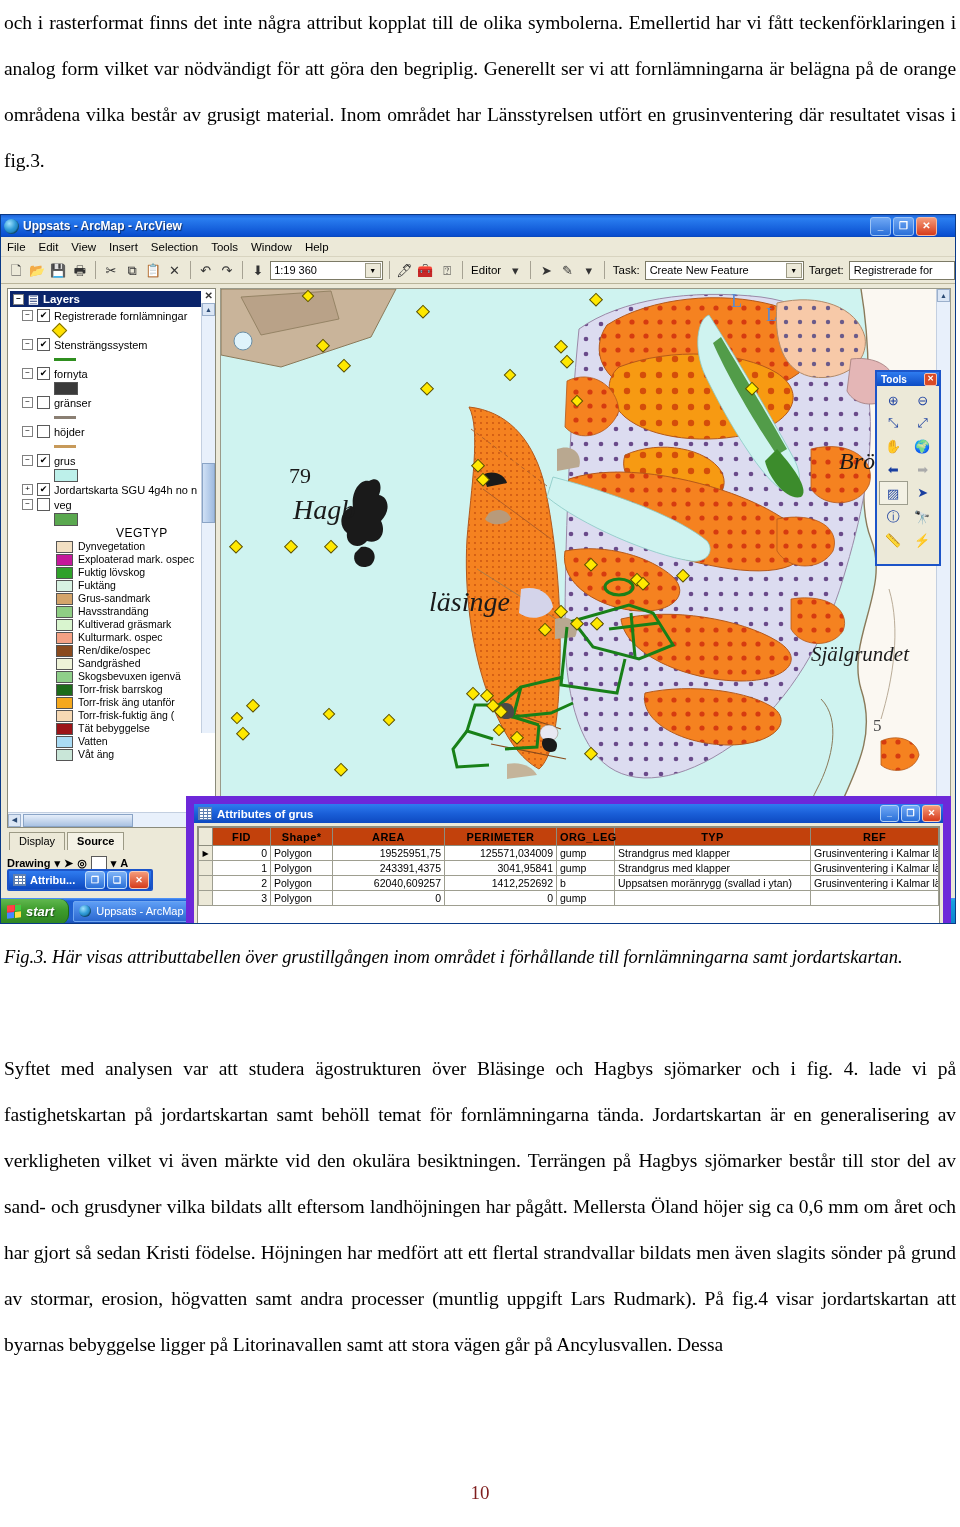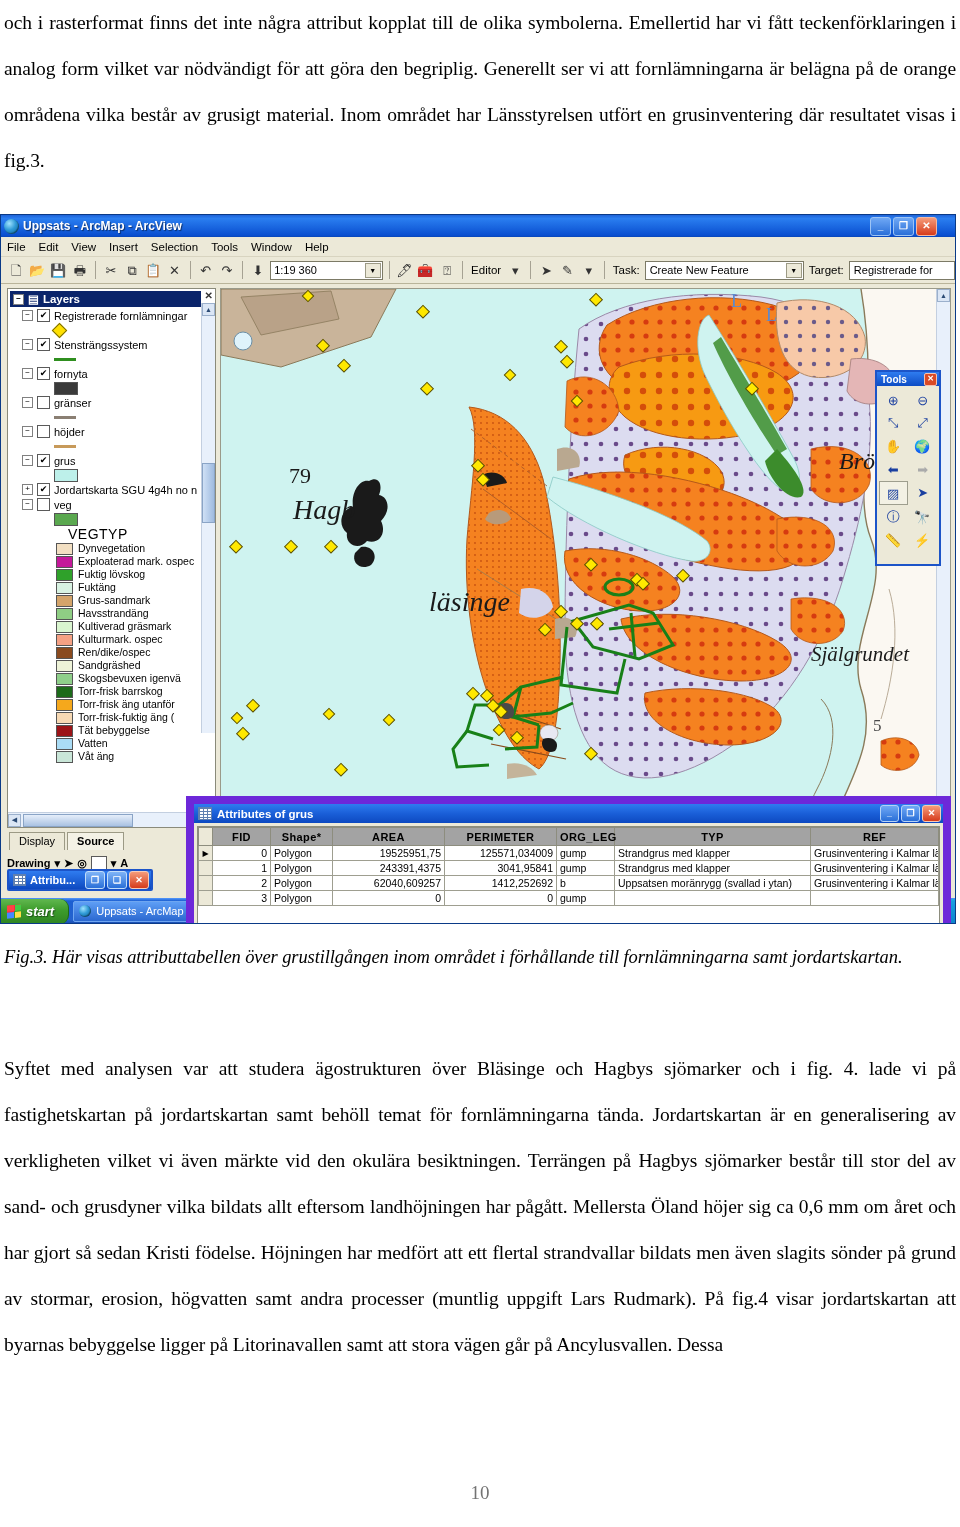--- a/index.html
+++ b/index.html
@@ -39,21 +39,21 @@
   #body-text-1 {
     position: absolute;
     left: 4px; top: 1046px; width: 952px;
   }
   #page-number {
     position: absolute;
     left: 0; top: 1482px; width: 960px;
     text-align: center;
     font-family: "Liberation Serif", serif;
     font-size: 19px;
-    color: #737373;
+    color: #7f1d1d;
   }
 
   
   #arcmap {
     position: absolute;
     left: 0px; top: 214px;
     width: 956px; height: 710px;
     background: #ece9d8;
     border: 1px solid #0a3a87;
     box-sizing: border-box;
@@ -237,21 +237,21 @@
   .swatch.point {
     width: 9px; height: 9px; background: #ffe000; border: 1px solid #7a6b00;
     transform: rotate(45deg);
   }
   .legend-row {
     display: flex; align-items: center; gap: 5px;
     padding-left: 48px; font-size: 10.5px; white-space: nowrap;
     line-height: 13px;
   }
   .legend-row .swatch { width: 15px; height: 10px; }
-  .vegtyp-title { padding-left: 60px; font-size: 14px; letter-spacing: .5px; }
+  .vegtyp-title { padding-left: 108px; font-size: 12px; letter-spacing: .5px; }
   .toc-hscroll {
     position: absolute; left: 0; bottom: 0; right: 0; height: 14px;
     background: #e8f0fb; border-top: 1px solid #c3cfe0; display: flex; align-items: center;
   }
   .toc-hscroll .harrow {
     width: 13px; height: 13px; background: #dbe6f5; border: 1px solid #9bb0cc;
     display:flex;align-items:center;justify-content:center;font-size:7px;color:#2b4a74;
     box-sizing:border-box;
   }
   .toc-hscroll .hthumb {
@@ -367,21 +367,21 @@
     overflow: hidden;
   }
   table.attr-grid {
     border-collapse: collapse;
     width: 100%;
     font-size: 10.5px;
     font-family: "Liberation Sans", sans-serif;
     table-layout: fixed;
   }
   table.attr-grid th {
-    background: #a3a3a3;
+    background: #c2410c;
     border: 1px solid #8d8d7e;
     font-size: 11px;
     font-weight: bold;
     padding: 1px 3px;
     height: 15px;
     letter-spacing: .4px;
   }
   table.attr-grid td {
     border: 1px solid #9e9e90;
     padding: 0 3px;

